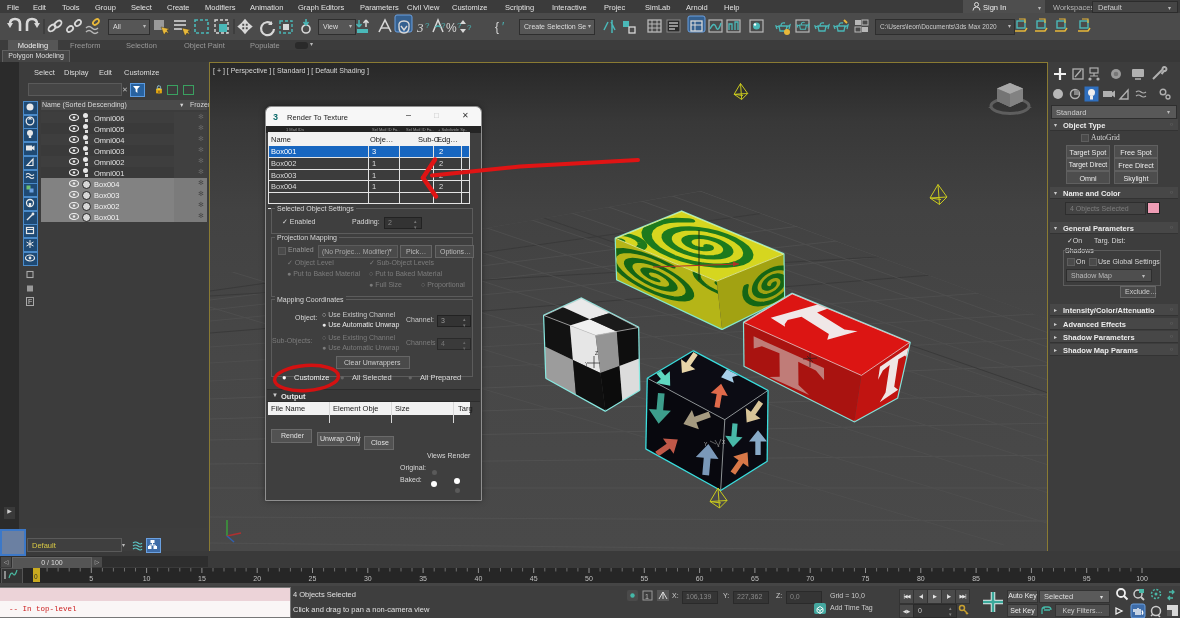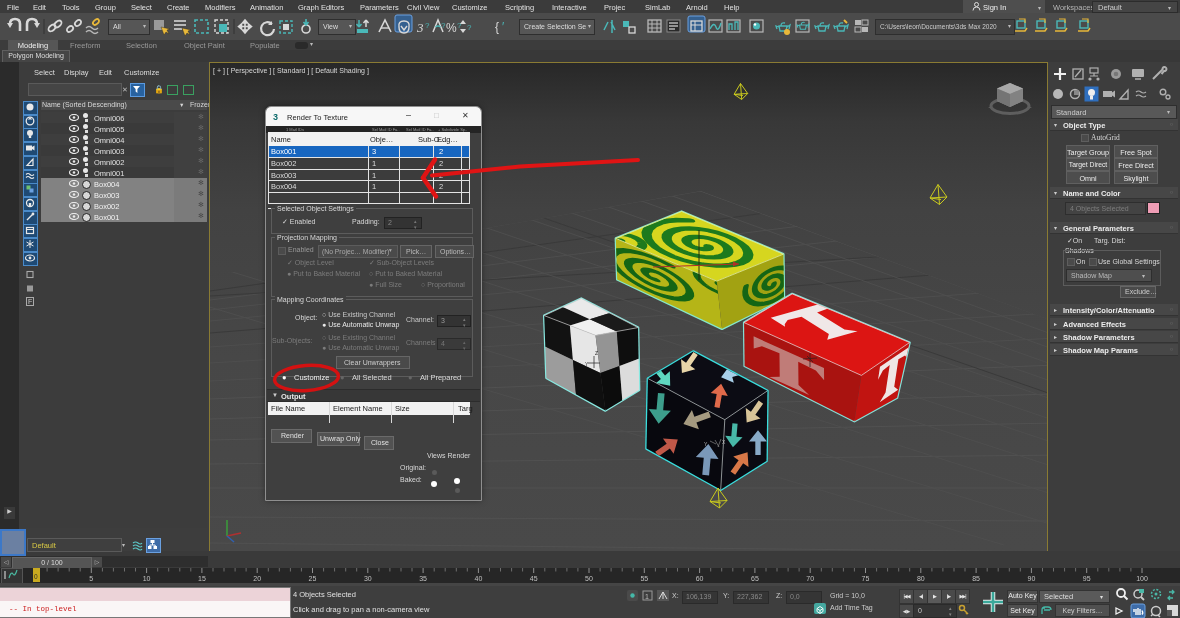--- a/index.html
+++ b/index.html
@@ -758,21 +758,21 @@
   <span class="t" style="left:74px;top:266px;font-size:7.5px;color:#666;">●</span>
     <span class="t" style="left:86px;top:266px;font-size:7.5px;color:#d8d8d8;">All Selected</span>
   <span class="t" style="left:142px;top:266px;font-size:7.5px;color:#666;">●</span>
     <span class="t" style="left:154px;top:266px;font-size:7.5px;color:#d8d8d8;">All Prepared</span>
   <div class="abs" style="left:1px;top:282px;width:213px;height:11px;background:#373737;border-top:1px solid #2c2c2c;border-bottom:1px solid #2c2c2c;">
       <span class="t" style="left:5px;top:2px;font-size:6px;color:#ccc;">▼</span>
       <span class="t" style="left:14px;top:1.5px;font-size:7.5px;font-weight:bold;color:#e8e8e8;">Output</span>
     </div>
   <div class="abs" style="left:2px;top:295px;width:202px;height:13px;background:#f2f2f2;color:#1a1a1a;font-size:7.5px;">
       <span class="t" style="left:3px;top:2px;">File Name</span>
-      <span class="t" style="left:65px;top:2px;">Element Name</span>
+      <span class="t" style="left:65px;top:2px;">Element Obje</span>
       <span class="t" style="left:127px;top:2px;">Size</span>
       <span class="t" style="left:190px;top:2px;">Targ</span>
     </div>
   <div class="abs" style="left:63px;top:295px;width:1px;height:21px;background:#d8d8d8;"></div>
   <div class="abs" style="left:125px;top:295px;width:1px;height:21px;background:#d8d8d8;"></div>
   <div class="abs" style="left:187px;top:295px;width:1px;height:21px;background:#d8d8d8;"></div>
   <div class="abs" style="left:5px;top:322px;width:39px;height:12px;background:#525252;border:1px solid #6a6a6a;color:#e0e0e0;font-size:7px;">
       <span class="t" style="left:9px;top:2px;">Render</span>
     </div>
   <div class="abs" style="left:51px;top:325px;width:41px;height:12px;background:#525252;border:1px solid #6a6a6a;color:#e0e0e0;font-size:7px;">
@@ -823,21 +823,21 @@
       <span class="t" style="left:4px;top:2px;">Standard</span>
       <span class="t" style="left:115px;top:2px;font-size:6px;color:#bbb;">▾</span>
     </div>
   <div class="abs" style="left:2px;top:57px;width:128px;height:11px;background:#474747;border-bottom:1px solid #333;">
       <span class="t" style="left:4px;top:2px;font-size:6px;color:#ccc;">▾</span>
       <span class="t" style="left:13px;top:1.5px;font-size:7.5px;font-weight:bold;color:#ececec;">Object Type</span>
       <span class="t" style="left:120px;top:2px;font-size:5px;color:#888;">○</span>
     </div>
   <div class="abs" style="left:33px;top:72px;width:6px;height:6px;background:#4a4a4a;border:1px solid #5e5e5e;"></div>
   <span class="t" style="left:43px;top:71px;font-size:7.5px;color:#d8d8d8;font-family:Liberation Serif, serif;">AutoGrid</span>
-  <div class="abs" style="left:18px;top:83px;width:42px;height:11px;background:#4d4d4d;border:1px solid #606060;color:#ececec;font-size:7.2px;text-align:center;"><span style="position:relative;top:1.5px;">Target Group</span></div>
+  <div class="abs" style="left:18px;top:83px;width:42px;height:11px;background:#4d4d4d;border:1px solid #606060;color:#ececec;font-size:7.2px;text-align:center;"><span style="position:relative;top:1.5px;">Target Spot</span></div>
   <div class="abs" style="left:66px;top:83px;width:42px;height:11px;background:#4d4d4d;border:1px solid #606060;color:#ececec;font-size:7.2px;text-align:center;"><span style="position:relative;top:1.5px;">Free Spot</span></div>
   <div class="abs" style="left:18px;top:96px;width:42px;height:11px;background:#4d4d4d;border:1px solid #606060;color:#ececec;font-size:6.8px;text-align:center;"><span style="position:relative;top:1.5px;">Target Direct</span></div>
   <div class="abs" style="left:66px;top:96px;width:42px;height:11px;background:#4d4d4d;border:1px solid #606060;color:#ececec;font-size:7.2px;text-align:center;"><span style="position:relative;top:1.5px;">Free Direct</span></div>
   <div class="abs" style="left:18px;top:109px;width:42px;height:11px;background:#4d4d4d;border:1px solid #606060;color:#ececec;font-size:7.2px;text-align:center;"><span style="position:relative;top:1.5px;">Omni</span></div>
   <div class="abs" style="left:66px;top:109px;width:42px;height:11px;background:#4d4d4d;border:1px solid #606060;color:#ececec;font-size:7.2px;text-align:center;"><span style="position:relative;top:1.5px;">Skylight</span></div>
   <div class="abs" style="left:2px;top:125px;width:128px;height:11px;background:#474747;border-bottom:1px solid #333;">
       <span class="t" style="left:4px;top:2px;font-size:6px;color:#ccc;">▾</span>
       <span class="t" style="left:13px;top:1.5px;font-size:7.5px;font-weight:bold;color:#ececec;">Name and Color</span>
       <span class="t" style="left:120px;top:2px;font-size:5px;color:#888;">○</span>
     </div>

